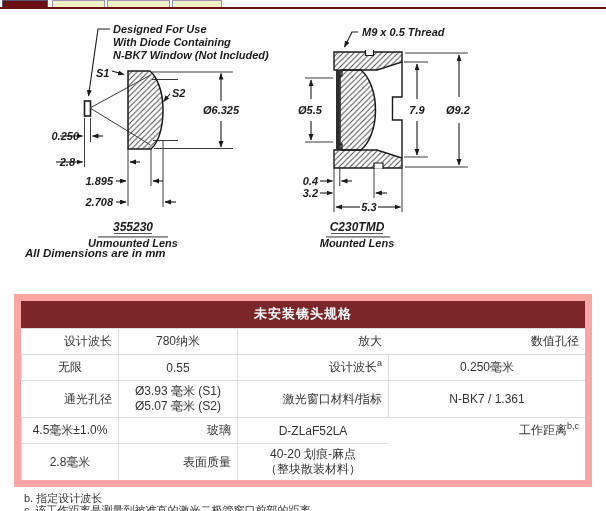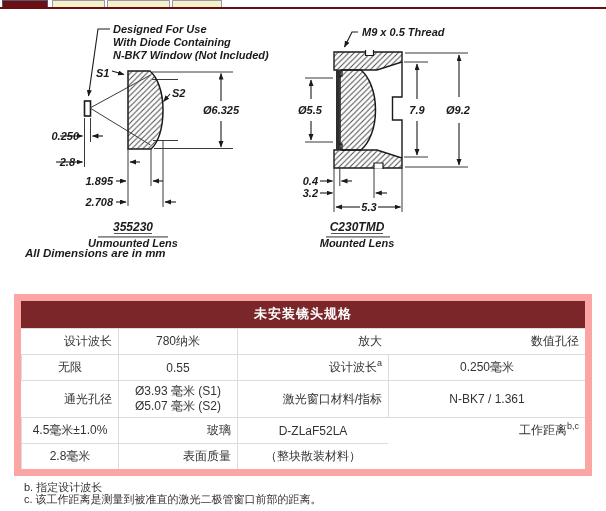--- a/index.html
+++ b/index.html
@@ -241,20 +241,21 @@
     <div class="cell lbl first">
         <span><span>工作距离</span><sup>b,c</sup></span>
       </div>
     <div class="cell val">
         <span>2.8毫米</span>
       </div>
     <div class="cell lbl">
         <span>表面质量</span>
       </div>
     <div class="cell val">
+      <span class="vline">40-20 划痕-麻点</span>
       <span class="vline">（整块散装材料）</span>
     </div>
   </div>
 </div>
 
 <div class="footnotes">
   <div>b. 指定设计波长</div>
   <div>c. 该工作距离是测量到被准直的激光二极管窗口前部的距离。</div>
 </div>
 

